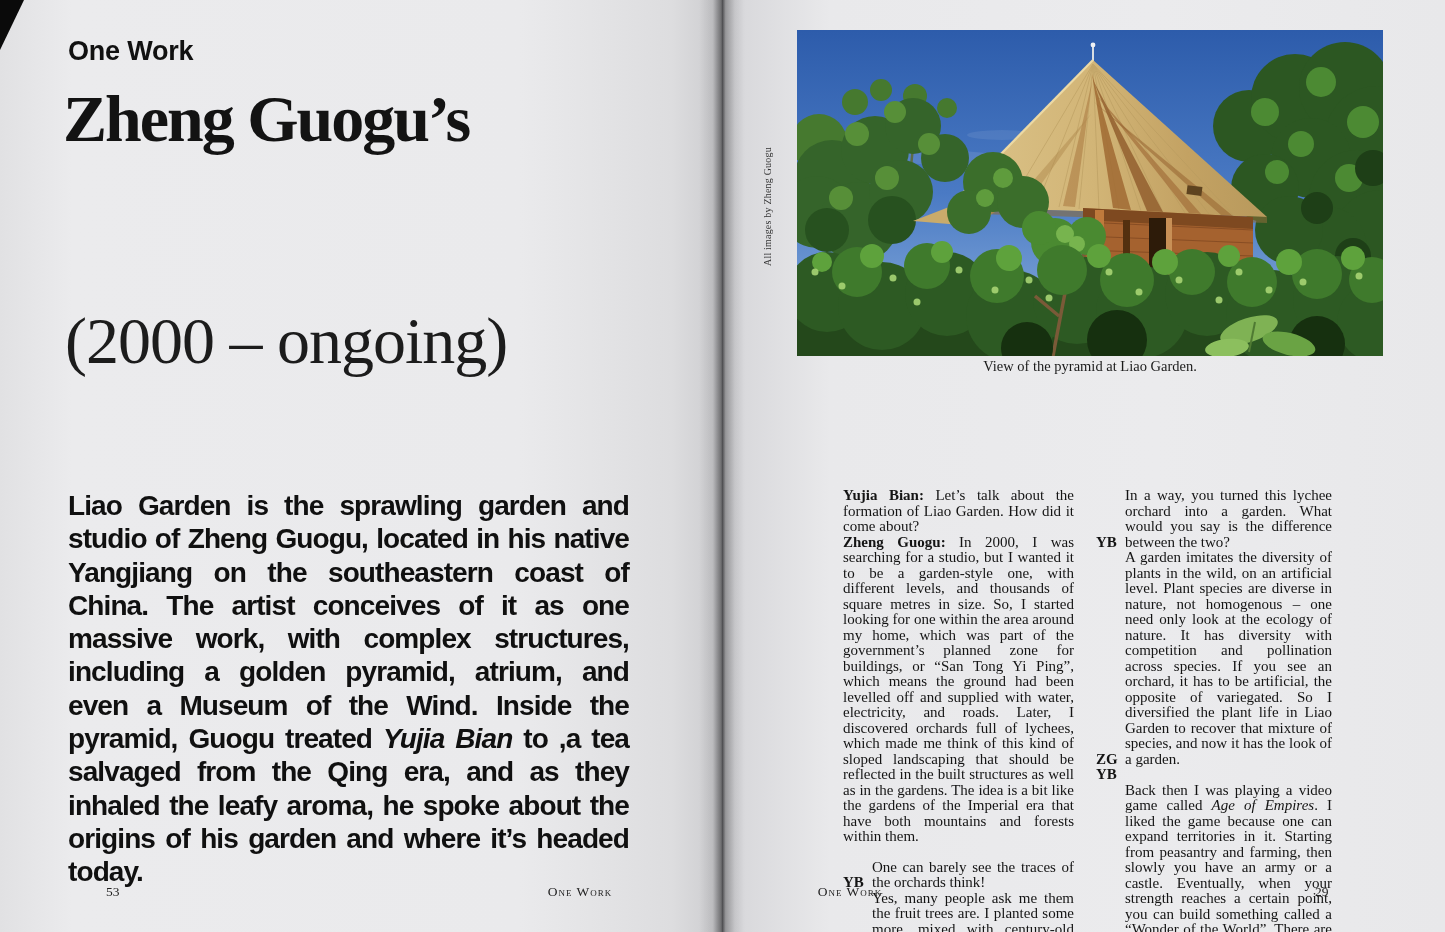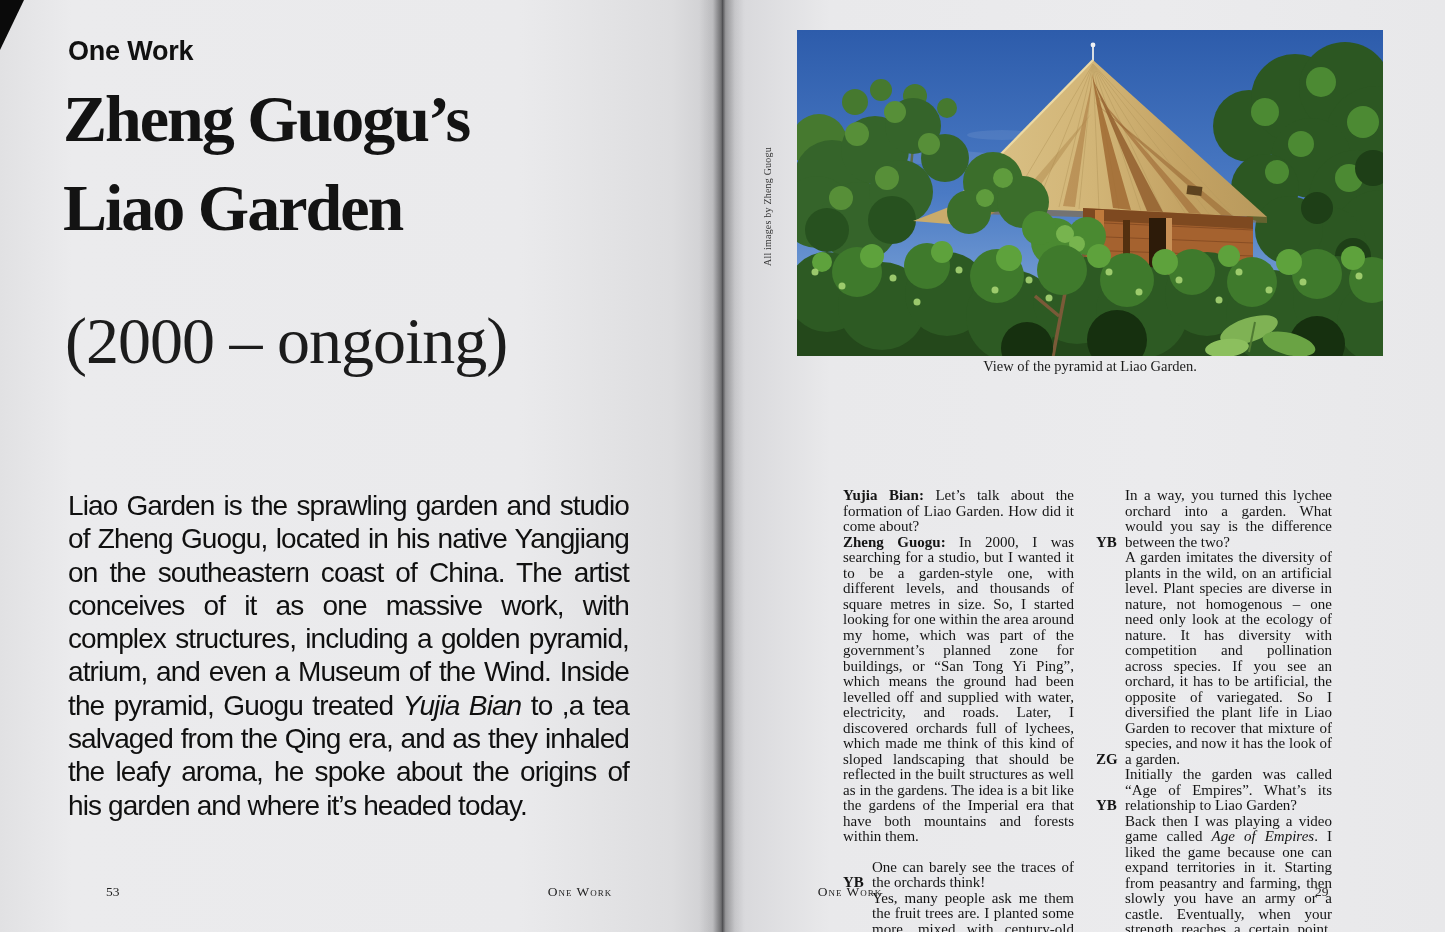--- a/index.html
+++ b/index.html
@@ -35,21 +35,21 @@
     font-family:"Liberation Serif",serif;font-weight:700;
     font-size:66px;line-height:89px;letter-spacing:-2px;color:#131313;white-space:nowrap;
   }
   .daterange{
     position:absolute;left:65px;top:303px;
     font-family:"Liberation Serif",serif;font-weight:400;
     font-size:66px;letter-spacing:-1px;color:#1c1c1c;
   }
   .intro{
     position:absolute;left:68px;top:489px;width:561px;margin:0;
-    font-family:"Liberation Sans",sans-serif;font-weight:400;
+    font-family:"Liberation Sans",sans-serif;font-weight:700;
     font-size:28px;line-height:33.3px;letter-spacing:-.9px;
     text-align:justify;color:#101010;
   }
 
   
   .credit-vert{
     position:absolute;left:40px;top:96px;height:170px;
     writing-mode:vertical-rl;transform:rotate(180deg);
     font-size:10px;letter-spacing:.2px;color:#333;
   }
@@ -83,21 +83,20 @@
   .runfoot-left{left:505px;width:150px;}
   .runfoot-right{left:62px;width:132px;}
 </style>
 </head>
 <body>
 
 <div class="page page-left">
   <div class="kicker">One Work</div>
   <div class="headline">
     <div>Zheng Guogu’s</div>
-    <div>Liao Garden</div>
   </div>
   <div class="daterange">(2000 – ongoing)</div>
   <p class="intro"><span>Liao Garden is the sprawling garden and studio of Zheng Guogu, located in his native Yangjiang on the southeastern coast of China. The artist conceives of it as one massive work, with complex structures, including a golden pyramid, atrium, and even a Museum of the Wind. Inside the pyramid, Guogu treated </span><span class="seg-i">Yujia Bian</span><span> to ,a tea salvaged from the Qing era, and as they inhaled the leafy aroma, he spoke about the origins of his garden and where it’s headed today.</span></p>
   <span class="pageno pageno-left">53</span>
   <span class="runfoot runfoot-left">One Work</span>
 </div>
 
 <div class="page page-right">
 
   <div class="credit-vert">All images by Zheng Guogu</div>
@@ -300,21 +299,20 @@
     <div class="qa">
       <span class="qa-label">YB</span>
       <p class="qa-text"><span>In a way, you turned this lychee orchard into a garden. What would you say is the difference between the two?</span></p>
     </div>
     <div class="qa">
       <span class="qa-label">ZG</span>
       <p class="qa-text"><span>A garden imitates the diversity of plants in the wild, on an artificial level. Plant species are diverse in nature, not homogenous – one need only look at the ecology of nature. It has diversity with competition and pollination across species. If you see an orchard, it has to be artificial, the opposite of variegated. So I diversified the plant life in Liao Garden to recover that mixture of species, and now it has the look of a garden.</span></p>
     </div>
     <div class="qa">
       <span class="qa-label">YB</span>
-      <p class="qa-text"><span>Initially the garden was called “Age of Empires”. What’s its relationship to Liao Garden?</span></p>
     </div>
     <div class="qa">
       <span class="qa-label">ZG</span>
       <p class="qa-text"><span>Back then I was playing a video game called </span><span class="seg-i">Age of Empires</span><span>. I liked the game because one can expand territories in it. Starting from peasantry and farming, then slowly you have an army or a castle. Eventually, when your strength reaches a certain point, you can build something called a “Wonder of the World”. There are different monuments from global histories of different nations in </span><span class="seg-i">Age of Empires</span><span>.</span></p>
     </div>
   </div>
 
   <span class="runfoot runfoot-right">One Work</span>
   <span class="pageno pageno-right">29</span>
 </div>

